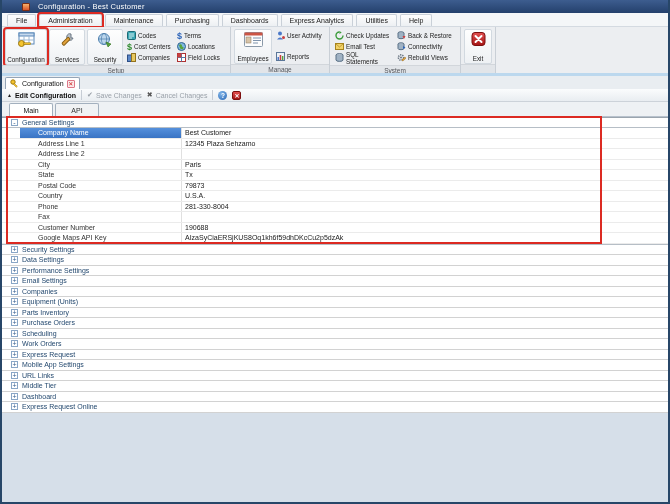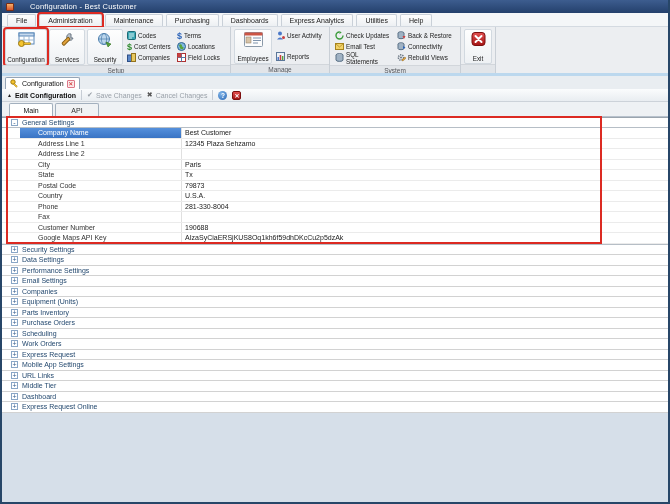--- a/index.html
+++ b/index.html
@@ -6,21 +6,21 @@
   html,body { background:#888; }
   body { font-family:"Liberation Sans", sans-serif; }
   #window {
     position:relative; width:670px; height:504px; margin:0 auto;
     background:#fff; display:flex; flex-direction:column;
     border-left:2px solid #274668; border-right:2px solid #274668; border-bottom:2px solid #274668;
     overflow:hidden;
   }
   
   .titlebar { height:13px; flex:0 0 13px; background:linear-gradient(#3d5d8f,#24406c);
-    display:flex; align-items:center; padding:0 4px; gap:16px; }
+    display:flex; align-items:center; padding:0 20px; gap:8px; }
   .appicon { width:8px; height:8px; background:linear-gradient(#f6b06a,#d9542b); border:1px solid #7c2d12; border-radius:1px; }
   .titletext { color:#fff; font-size:7.5px; letter-spacing:.2px; }
   
   .menubar { height:14px; flex:0 0 14px; background:#f4f6f8; border-bottom:1px solid #d4dae1;
     display:flex; align-items:center; padding:0 5px; gap:3px; }
   .mtab { font-size:7px; color:#1a1a1a; padding:1px 8px; border:1px solid #c9d0d8;
     border-bottom:none; border-radius:2px 2px 0 0; background:linear-gradient(#fdfdfd,#edf0f3);
     height:12px; display:flex; align-items:center; }
   .annotated { outline:2px solid #dc2a22; outline-offset:0; }
   

